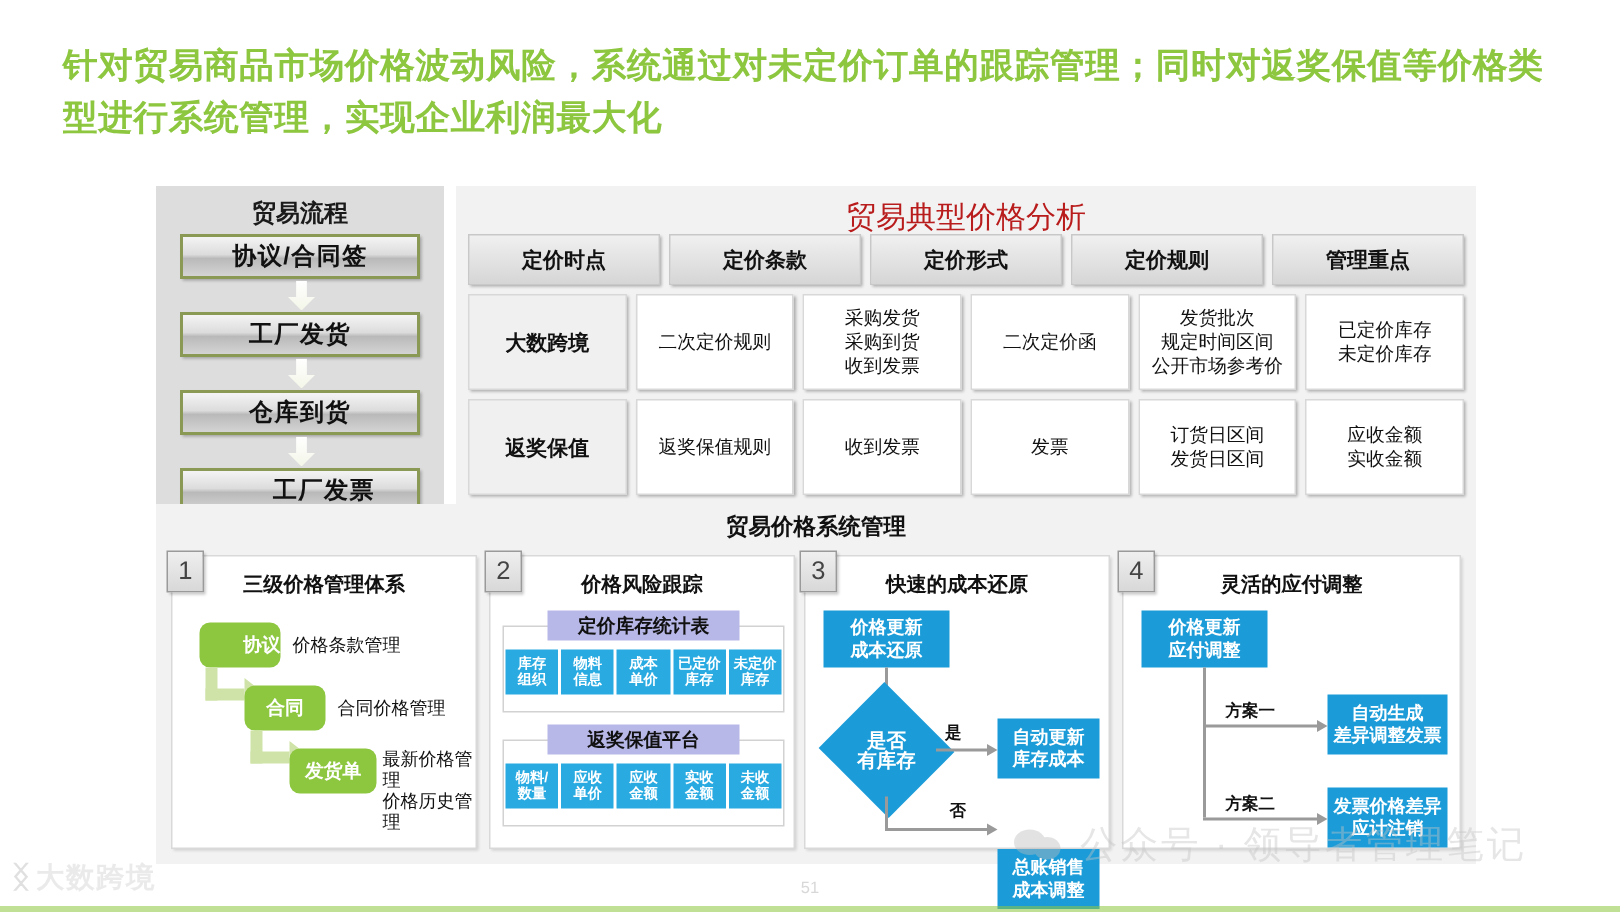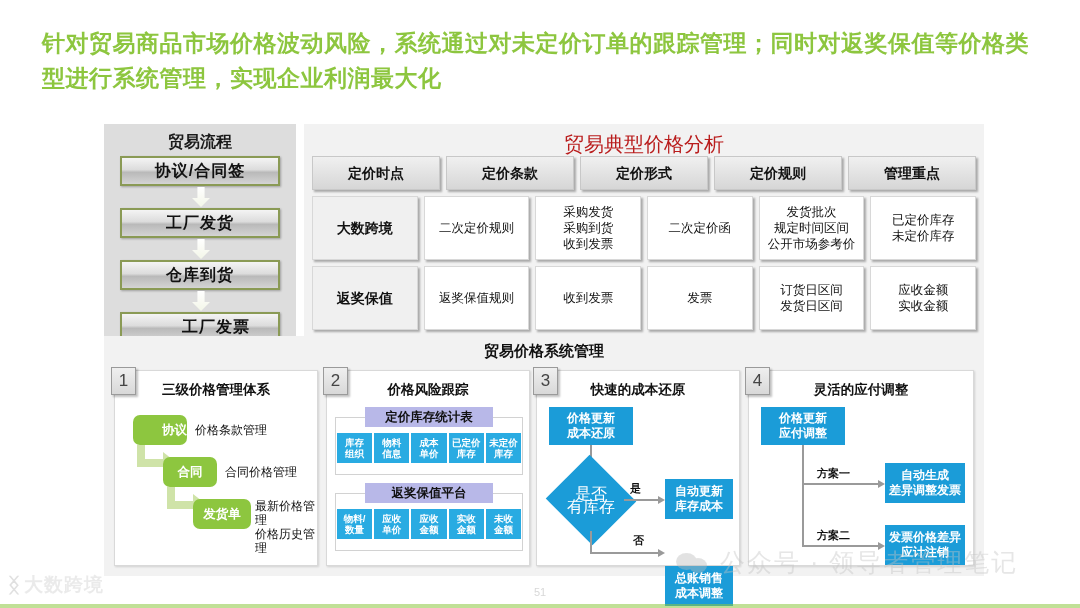--- a/index.html
+++ b/index.html
@@ -149,21 +149,21 @@
   .bbox {
     position: absolute; background: #1B9CD8; color: #fff;
     font-size: 12px; font-weight: 700; line-height: 15px; text-align: center;
     display: flex; align-items: center; justify-content: center;
   }
   .diamond {
     position: absolute; width: 66px; height: 62px; background: #1B9CD8;
     transform: rotate(45deg);
   }
   .diamond-txt {
-    position: absolute; color: #fff; font-size: 16px; font-weight: 400;
+    position: absolute; color: #fff; font-size: 13px; font-weight: 700;
     line-height: 13px; text-align: center; width: 70px;
   }
   .conn { position: absolute; background: #9a9a9a; }
   .conn.v { width: 1.5px; } .conn.h { height: 1.5px; }
   .arrowhead {
     position: absolute; width: 0; height: 0;
     border-top: 4px solid transparent; border-bottom: 4px solid transparent;
     border-left: 7px solid #9a9a9a;
   }
   .arrowdown {

